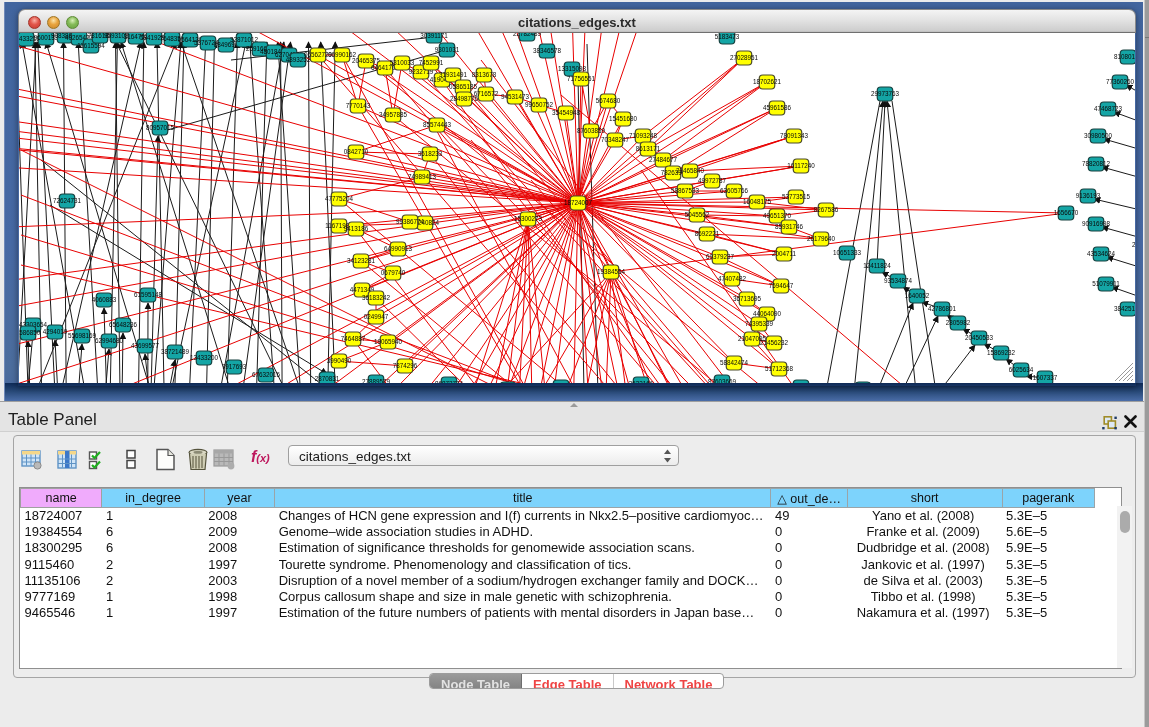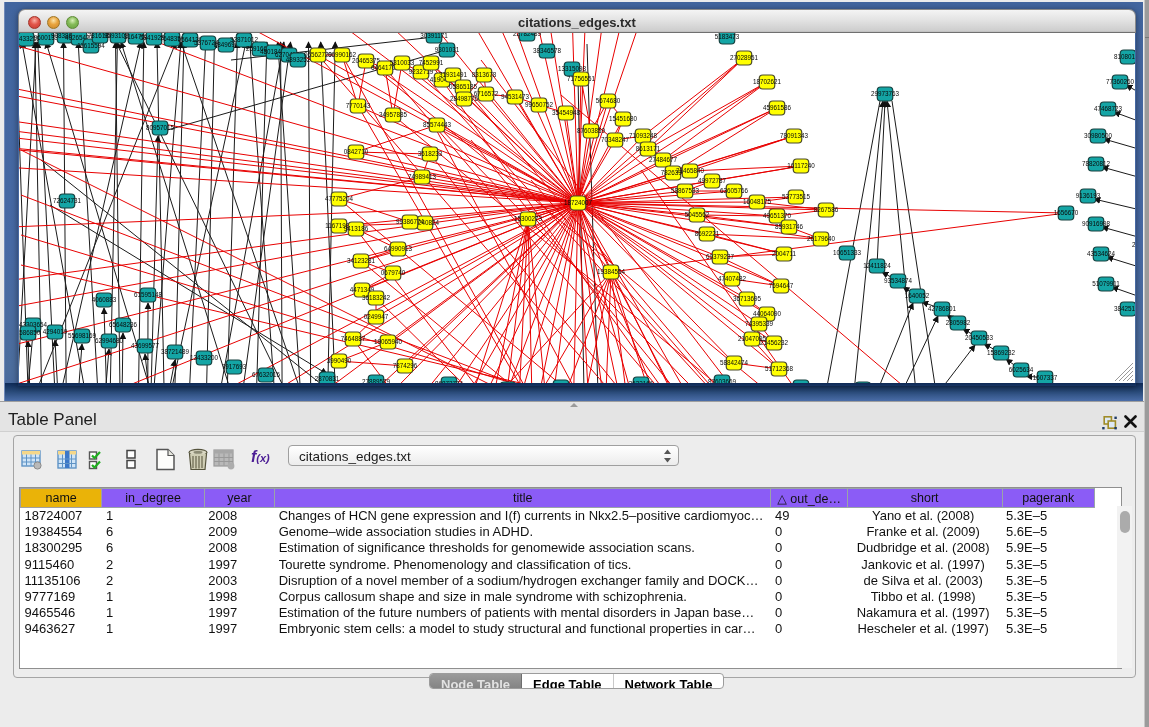--- a/index.html
+++ b/index.html
@@ -12,30 +12,30 @@
 #tl3{left:47px;background:radial-gradient(circle at 50% 32%,#d8f0b9 0%,#85bb58 45%,#65a03e 100%);border:1px solid #5d8a35}
 #wtitle{position:absolute;top:5px;left:0;width:100%;text-align:center;font-size:13px;font-weight:bold;color:#2a2a2a}
 #gview{position:absolute;left:1px;top:24px;width:1116px;height:350px;background:#fff;overflow:hidden}
 #rightstrip{position:absolute;right:0;top:0;width:5px;height:727px;background:#9b9b9b;border-left:1px solid #c6c6c6}
 #tp{position:absolute;left:0;top:401px;width:1144px;height:326px;background:#ececec}
 #tphead{position:absolute;left:0;top:0;width:100%;height:31px;background:#e4e4e4;border-top:1px solid #9f9f9f;border-bottom:1px solid #d0d0d0}
 #tphead span{position:absolute;left:8px;top:8px;font-size:17px;color:#1e1e1e}
 #panel{position:absolute;left:13px;top:34px;width:1123px;height:243px;background:#ededed;border:1px solid #a5a5a5;border-radius:4px}
 #tbl{position:absolute;left:5px;top:51px;width:1103px;height:182px;background:#fff;border:1px solid #8f8f8f;overflow:hidden}
 table{border-collapse:collapse;table-layout:fixed;width:1075px;font-size:13px;color:#111}
-th{font-weight:normal;font-size:12.5px;height:19px;border:1px solid #9aa4a8;background:#8b5cf6;overflow:hidden;white-space:nowrap}
-th.c1{background:#eab308;border-color:#a0a0a0}
+th{font-weight:normal;font-size:12.5px;height:19px;border:1px solid #9aa4a8;background:#7dd3fc;overflow:hidden;white-space:nowrap}
+th.c1{background:#f0abfc;border-color:#a0a0a0}
 td{height:16.2px;padding:0 4px;overflow:hidden;white-space:nowrap}
 td.c1{padding-left:4px}
 .c1{width:81px}.c2{width:102px}.c3{width:70px}.c4{width:494px}.c5{width:76px}.c6{width:154px}.c7{width:92px}
 td.c6{text-align:center;padding-right:7px}
 #vsb{position:absolute;right:3px;top:70px;width:15px;height:162px;background:#f2f2f2}
 #vthumb{position:absolute;right:5px;top:75px;width:10px;height:22px;background:#ababab;border-radius:5px}
 #tabs{position:absolute;left:429px;top:272px;height:16px;display:flex;border:1px solid #9c9c9c;border-radius:4px;overflow:hidden;background:#fff}
-.tab{font-size:13px;font-weight:bold;color:#000000;padding:3px 11px 0 11px;height:22px}
+.tab{font-size:13px;font-weight:bold;color:#ef4444;padding:3px 11px 0 11px;height:22px}
 .tab.sel{background:linear-gradient(180deg,#9a9a9a,#787878);color:#e2e2e2;border-right:1px solid #6e6e6e}
 .tab.mid{border-right:1px solid #c9c9c9}
 .ticon{position:absolute;top:13px}
 </style></head><body>
 <div id="desk">
   <div id="deskshade"></div>
   <div id="win">
     <div id="titlebar">
       <div class="tl" id="tl1"></div>
         <div class="tl" id="tl2"></div>
@@ -704,21 +704,21 @@
         <ellipse cx="12" cy="4.2" rx="4.5" ry="1.5" fill="#8b8a74"></ellipse>
         <path d="M3.5 6l1.5 15.5h14L20.5 6" fill="#cfcdb4" stroke="#55533c" stroke-width="1.2"></path>
         <path d="M7 8v12M10 8v12.5M13 8v12.5M16 8v12" stroke="#77755c" stroke-width="1.4"></path>
       </svg>
       <svg style="position:absolute;left:199px;top:13px" width="23" height="21" viewBox="0 0 23 21">
         <rect x="1" y="1" width="19" height="16" fill="#b9b9b9" stroke="#9a9a9a" stroke-width="1.2"></rect>
         <rect x="1" y="1" width="19" height="3.5" fill="#a7a7a7"></rect>
         <path d="M1 8.5h19M1 12.5h19M6 4.5v12M11 4.5v12M16 4.5v12" stroke="#999" stroke-width="1"></path>
         <circle cx="18" cy="17" r="3.4" fill="#adadad"></circle>
       </svg>
-      <div style="position:absolute;left:237px;top:12px;font-size:16px;font-style:italic;font-weight:bold;color:#4c1d95">f<span style="font-size:11px">(x)</span></div>
+      <div style="position:absolute;left:237px;top:12px;font-size:16px;font-style:italic;font-weight:bold;color:#be185d">f<span style="font-size:11px">(x)</span></div>
       <div style="position:absolute;left:274px;top:9px;width:391px;height:21px;background:linear-gradient(180deg,#ffffff,#ececec);border:1px solid #9f9f9f;border-radius:4px">
         <span style="position:absolute;left:10px;top:3px;font-size:13.5px;color:#1a1a1a">citations_edges.txt</span>
         <svg style="position:absolute;right:6px;top:3px" width="9" height="14" viewBox="0 0 9 14">
           <path d="M4.5 0.5L8 5H1z" fill="#555"></path>
             <path d="M4.5 13.5L1 9h7z" fill="#555"></path>
         </svg>
       </div>
     </div>
     <div id="tbl">
       <table>
@@ -774,41 +774,32 @@
               <td class="c3">2003</td>
               <td class="c4">Disruption of a novel member of a sodium/hydrogen exchanger family and DOCK…</td>
               <td class="c5">0</td>
               <td class="c6">de Silva et al. (2003)</td>
               <td class="c7">5.3E–5</td>
             </tr>
             <tr>
               <td class="c1">9777169</td>
               <td class="c2">1</td>
               <td class="c3">1998</td>
-              <td class="c4">Corpus callosum shape and size in male syndrome with schizophrenia.</td>
+              <td class="c4">Corpus callosum shape and size in male genetic with schizophrenia.</td>
               <td class="c5">0</td>
               <td class="c6">Tibbo et al. (1998)</td>
               <td class="c7">5.3E–5</td>
             </tr>
             <tr>
               <td class="c1">9465546</td>
               <td class="c2">1</td>
               <td class="c3">1997</td>
               <td class="c4">Estimation of the future numbers of patients with mental disorders in Japan base…</td>
               <td class="c5">0</td>
               <td class="c6">Nakamura et al. (1997)</td>
-              <td class="c7">5.3E–5</td>
-            </tr>
-            <tr>
-              <td class="c1">9463627</td>
-              <td class="c2">1</td>
-              <td class="c3">1997</td>
-              <td class="c4">Embryonic stem cells: a model to study structural and functional properties in car…</td>
-              <td class="c5">0</td>
-              <td class="c6">Hescheler et al. (1997)</td>
               <td class="c7">5.3E–5</td>
             </tr>
       </tbody>
         </table>
     </div>
     <div id="vsb"></div>
       <div id="vthumb"></div>
   </div>
   <div id="tabs">
     <div class="tab sel">Node Table</div>

